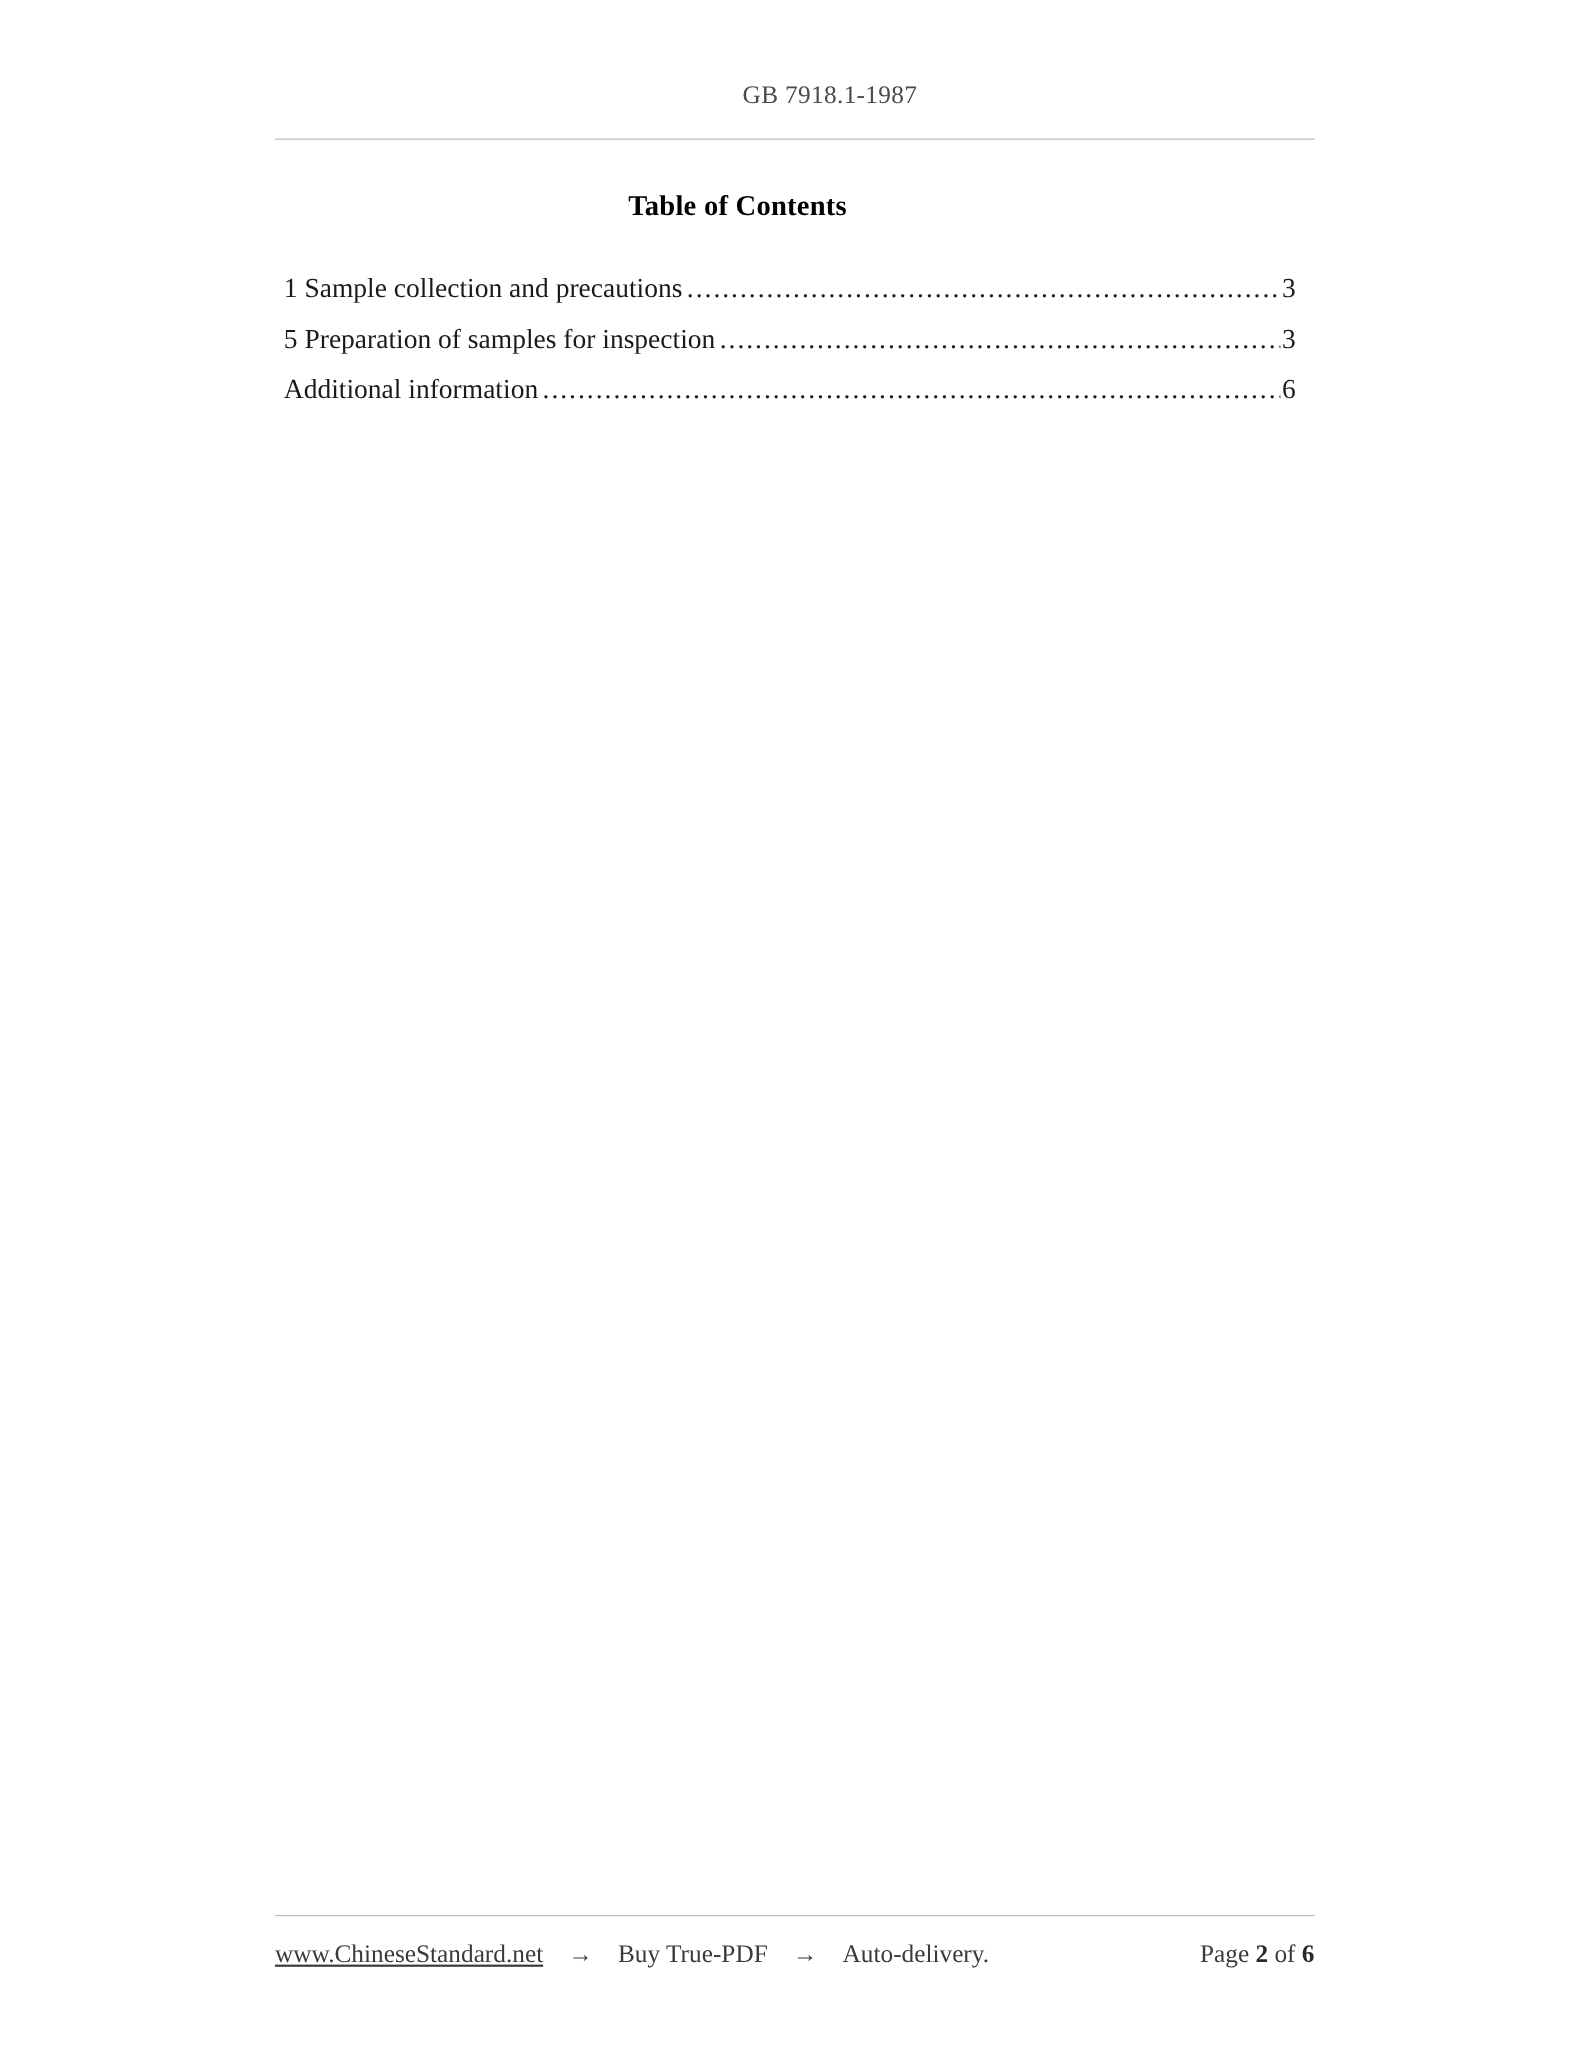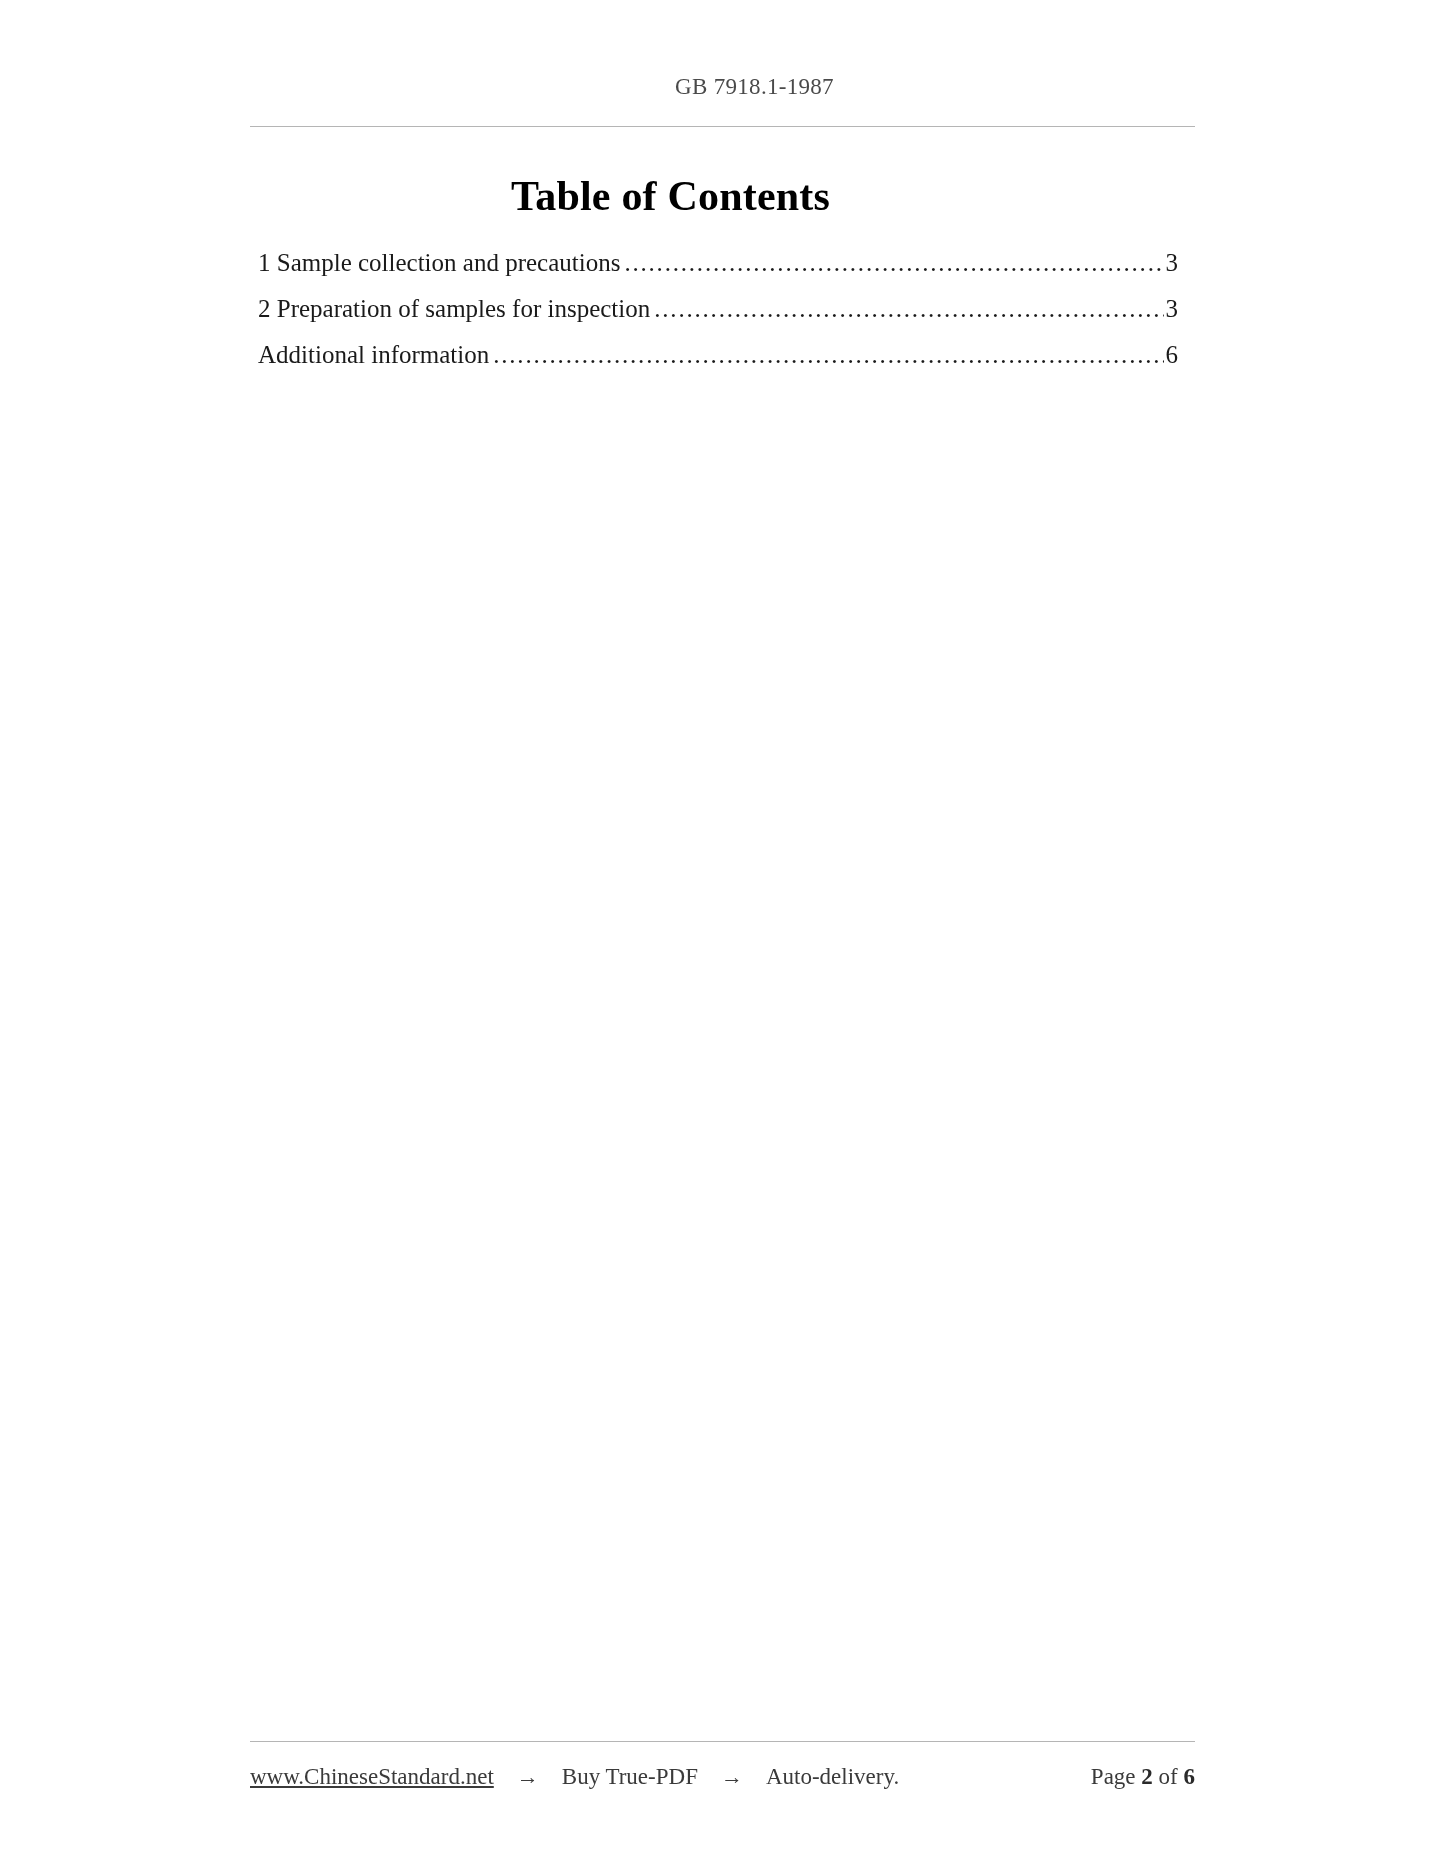--- a/index.html
+++ b/index.html
@@ -50,21 +50,21 @@
 
   
   .toc-title {
     position: absolute;
     top: 172px;
     left: 0;
     width: 1341px;
     text-align: center;
     font-family: "Liberation Serif", serif;
     font-weight: bold;
-    font-size: 42px;
+    font-size: 26px;
     color: #000000;
     letter-spacing: 0.2px;
   }
 
   
   .toc-list {
     position: absolute;
     top: 240px;
     left: 258px;
     width: 920px;
@@ -160,21 +160,21 @@
 
   <div class="toc-list">
 
     <div class="toc-entry">
       <span class="toc-label">1 Sample collection and precautions</span>
       <span class="toc-dots"></span>
       <span class="toc-page">3</span>
     </div>
 
     <div class="toc-entry">
-      <span class="toc-label">2 Preparation of samples for inspection</span>
+      <span class="toc-label">5 Preparation of samples for inspection</span>
       <span class="toc-dots"></span>
       <span class="toc-page">3</span>
     </div>
 
     <div class="toc-entry">
       <span class="toc-label">Additional information</span>
       <span class="toc-dots"></span>
       <span class="toc-page">6</span>
     </div>
 

